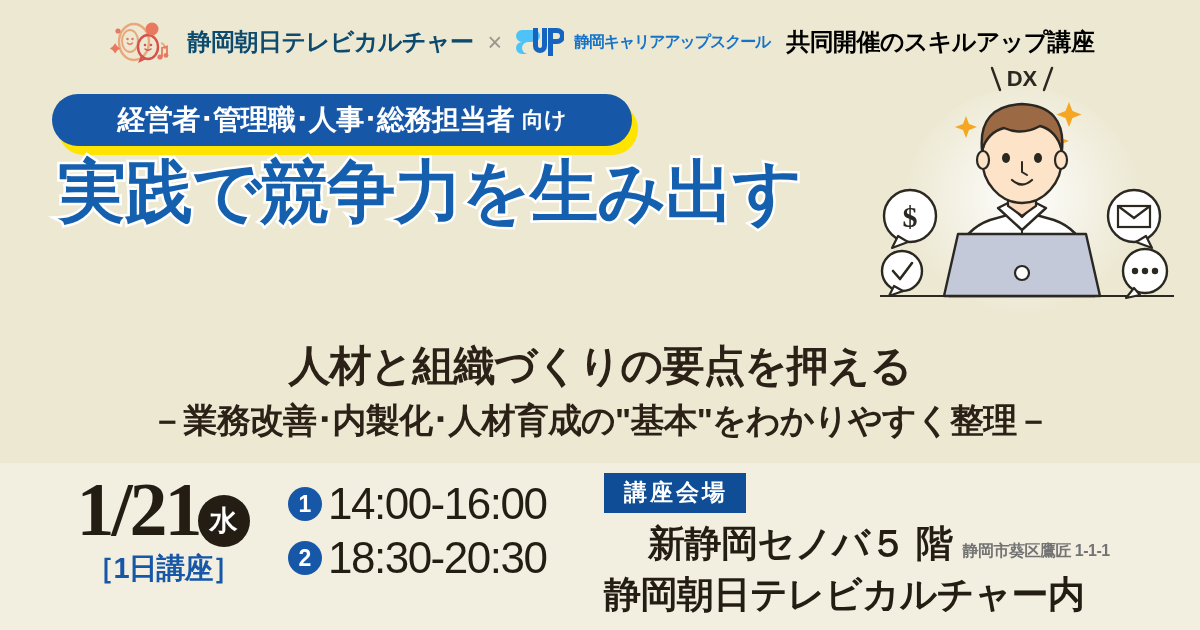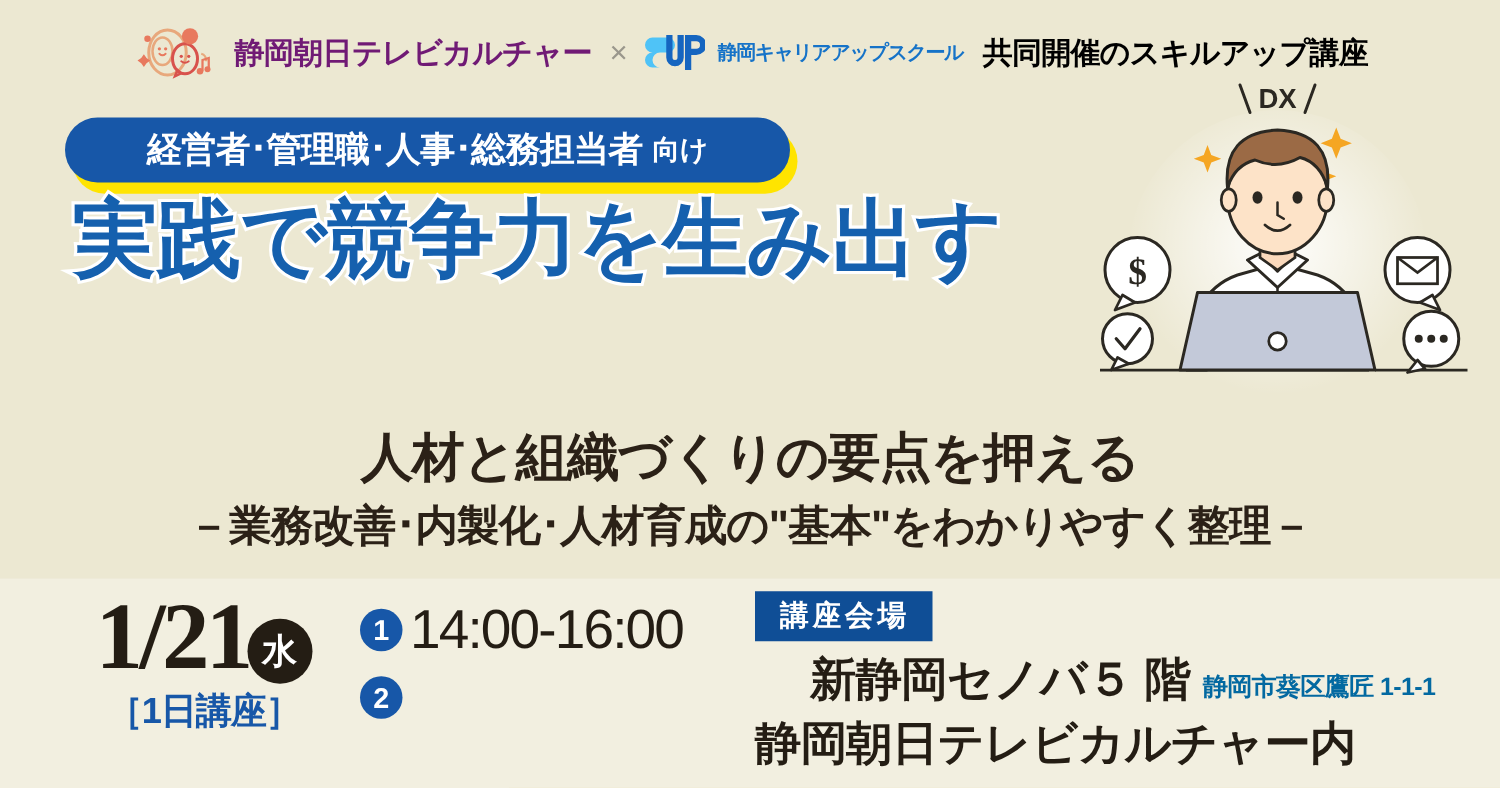--- a/index.html
+++ b/index.html
@@ -23,21 +23,21 @@
     background:#F2EFE0;
   }
 
   
   .header{
     position:absolute;left:0;top:18px;width:1200px;height:48px;
     display:flex;align-items:center;justify-content:center;gap:10px;
   }
   .logo-sact{width:72px;height:44px;flex:0 0 auto;}
   .logo-name{
-    font-size:24px;font-weight:700;color:#701a75;letter-spacing:-0.5px;
+    font-size:24px;font-weight:700;color:#0c4a6e;letter-spacing:-0.5px;
     white-space:nowrap;
   }
   .cross-icon{
     font-size:25px;color:#9a978c;font-weight:400;line-height:1;
     margin:0 4px;
   }
   .logo-up{width:48px;height:40px;flex:0 0 auto;}
   .logo-up-name{
     font-size:16px;font-weight:800;color:#1673C8;letter-spacing:-1.2px;
     white-space:nowrap;
@@ -151,21 +151,21 @@
     font-size:23px;font-weight:800;letter-spacing:3px;
     padding:4px 18px 5px 20px;
   }
   .venue-l1{
     margin-top:6px;display:flex;align-items:baseline;white-space:nowrap;margin-left:44px;
   }
   .venue-name{
     font-size:37px;font-weight:700;color:#241d14;letter-spacing:-0.5px;
   }
   .venue-addr{
-    font-size:20px;font-weight:600;color:#0369a1;margin-left:10px;
+    font-size:16px;font-weight:600;color:#737373;margin-left:10px;
     letter-spacing:-0.5px;
   }
   .venue-l2{
     margin-top:1px;font-size:37px;font-weight:700;color:#241d14;
     letter-spacing:-0.5px;white-space:nowrap;
   }
 </style>
 </head>
 <body>
 
@@ -321,20 +321,21 @@
       <div class="oneday">［1日講座］</div>
     </div>
 
     <div class="times">
       <div class="time-row">
         <span class="circ-num">1</span>
         <span class="time-text">14:00-16:00</span>
       </div>
       <div class="time-row">
         <span class="circ-num">2</span>
+        <span class="time-text">18:30-20:30</span>
       </div>
     </div>
 
     <div class="venue">
       <span class="venue-badge">講座会場</span>
       <div class="venue-l1">
         <span class="venue-name">新静岡セノバ５ 階</span>
         <span class="venue-addr">静岡市葵区鷹匠 1-1-1</span>
       </div>
       <div class="venue-l2">静岡朝日テレビカルチャー内</div>

